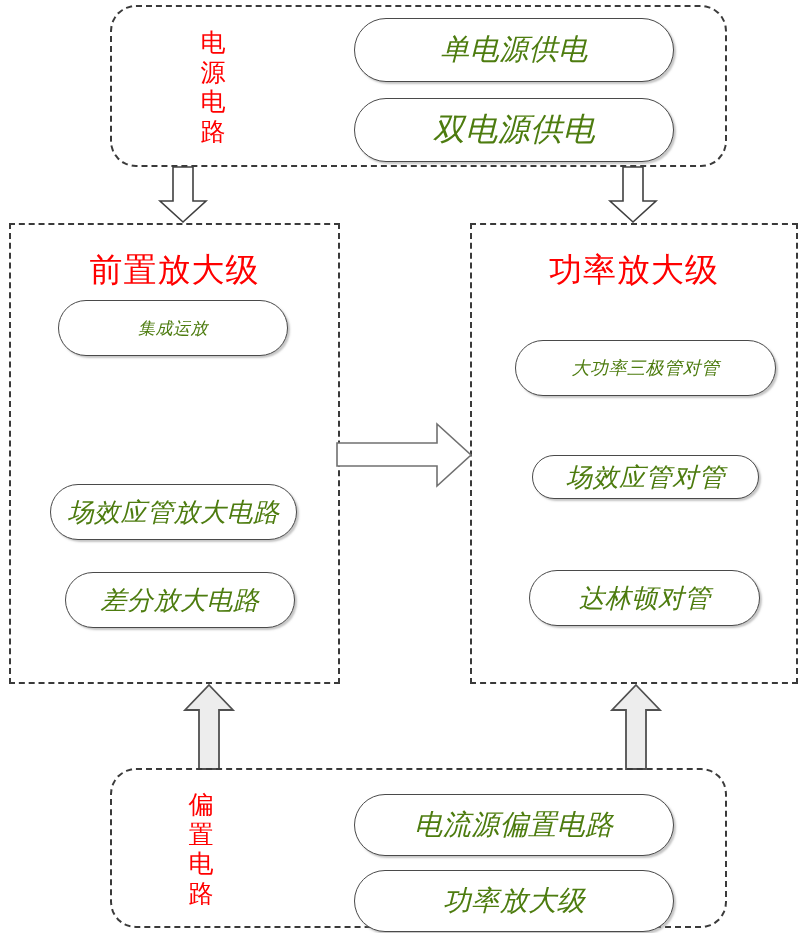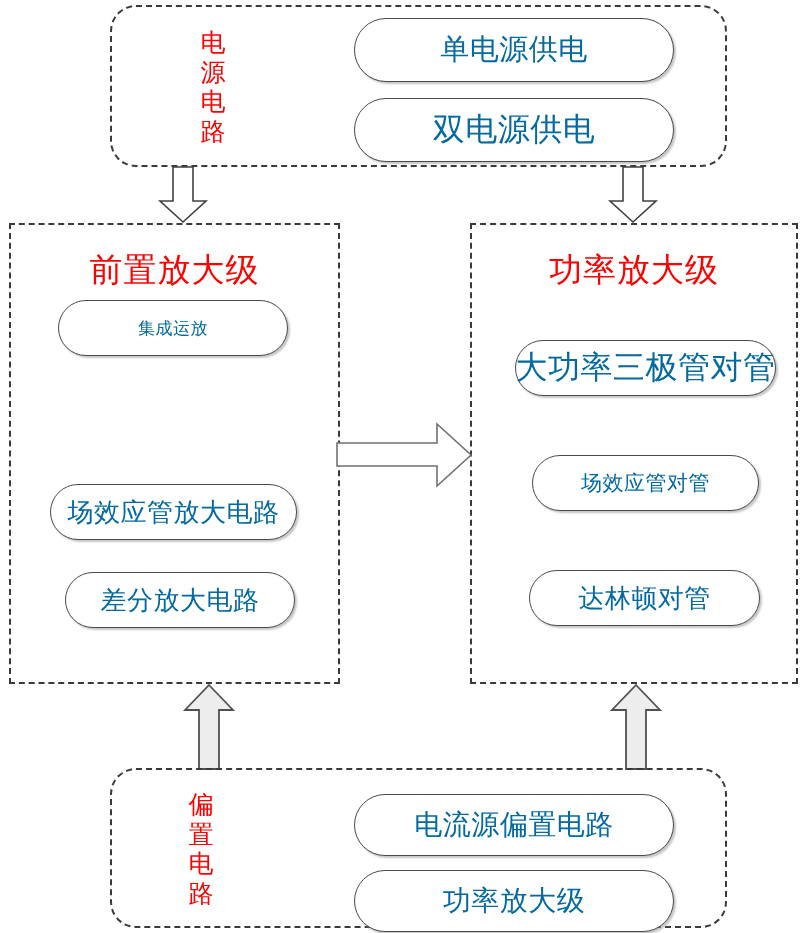--- a/index.html
+++ b/index.html
@@ -36,24 +36,25 @@
   
   .pill {
     position: absolute;
     box-sizing: border-box;
     border: 1.4px solid #4a4a4a;
     border-radius: 999px;
     background: #ffffff;
     display: flex;
     align-items: center;
     justify-content: center;
-    color: #0369a1;
+    color: #4d7c0f;
     box-shadow: 2px 2px 2px rgba(150,150,150,0.55);
     white-space: nowrap;
     letter-spacing: 0.5px;
+    font-style: italic;
   }
 
   
   .vlabel {
     position: absolute;
     color: #ff0000;
     font-weight: 400;
     text-align: center;
     line-height: 1.18;
     display: flex;
@@ -132,25 +133,25 @@
   </div>
 
   <div class="pill" style="left:65px; top:572px; width:230px; height:56px; font-size:26px;">
     <span>差分放大电路</span>
   </div>
 
   <div class="group square" style="left:470px; top:223px; width:328px; height:461px;"></div>
 
   <div class="heading" style="left:470px; top:248px; width:328px; font-size:33px;">功率放大级</div>
 
-  <div class="pill" style="left:515px; top:340px; width:261px; height:56px; font-size:32px;">
+  <div class="pill" style="left:515px; top:340px; width:261px; height:56px; font-size:18px;">
     <span>大功率三极管对管</span>
   </div>
 
-  <div class="pill" style="left:532px; top:455px; width:227px; height:56px; font-size:21px;">
+  <div class="pill" style="left:532px; top:455px; width:227px; height:44px; font-size:26px;">
     <span>场效应管对管</span>
   </div>
 
   <div class="pill" style="left:529px; top:570px; width:231px; height:56px; font-size:26px;">
     <span>达林顿对管</span>
   </div>
 
   <div class="arrow" style="left:337px; top:421px; width:136px; height:68px;">
     <span>
       <svg width="136" height="68" viewBox="0 0 136 68">

